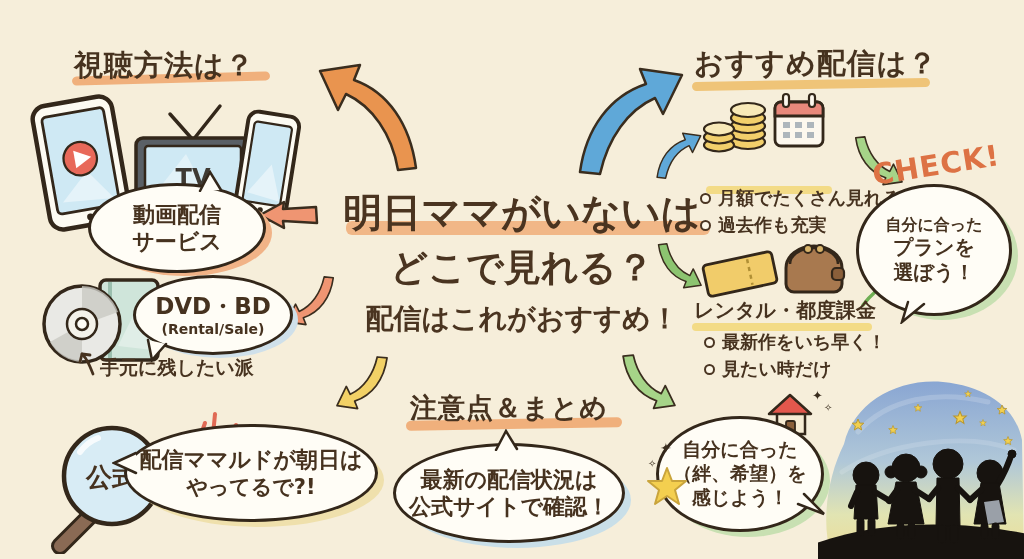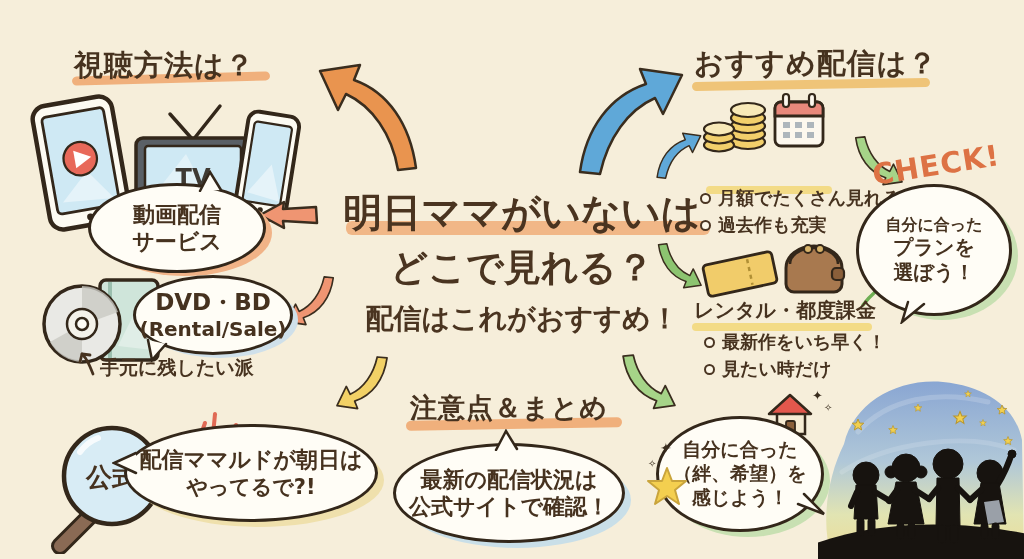--- a/index.html
+++ b/index.html
@@ -122,21 +122,21 @@
   </svg>
   <svg class="abs" style="left:40px;top:282px;width:84px;height:84px;" viewBox="0 0 84 84">
     <circle cx="42" cy="42" r="38" fill="#e9e9e5" stroke="#33271a" stroke-width="3.5"></circle>
     <path d="M42,4 A38,38 0 0 1 78,30 L56,38 A15,15 0 0 0 42,27 Z" fill="#c9c9c3" opacity="0.8"></path>
     <path d="M10,60 A38,38 0 0 0 42,80 L42,57 A15,15 0 0 1 28,50 Z" fill="#c9c9c3" opacity="0.8"></path>
     <circle cx="42" cy="42" r="15" fill="#f4f2ea" stroke="#33271a" stroke-width="2.5"></circle>
     <circle cx="42" cy="42" r="6" fill="#fdfcf6" stroke="#33271a" stroke-width="2.5"></circle>
   </svg>
   <div class="abs bubble" style="left:133px;top:275px;width:154px;height:74px;box-shadow:7px 5px 0 -2px #cfe0ea;">
     <div class="txt" style="font-size:23px;">DVD・BD</div>
-    <div class="txt" style="font-size:20px;font-weight:700;">(Rental/Sale)</div>
+    <div class="txt" style="font-size:14px;font-weight:700;">(Rental/Sale)</div>
   </div>
   <svg class="abs tail" style="left:142px;top:338px;width:26px;height:24px;" viewBox="0 0 26 24">
     <path d="M6,2 L10,22 L24,6" fill="#fffdf6" stroke="#33271a" stroke-width="2.5" stroke-linecap="round"></path>
   </svg>
   <svg class="abs" style="left:76px;top:350px;width:20px;height:26px;" viewBox="0 0 20 26">
     <path d="M17,24 C13,14 11,9 6,4" fill="none" stroke="#46321f" stroke-width="2.8" stroke-linecap="round"></path>
     <path d="M4,12 L6,4 L14,5" fill="none" stroke="#46321f" stroke-width="2.8" stroke-linecap="round" stroke-linejoin="round"></path>
   </svg>
   <div class="abs txt" style="left:100px;top:355px;font-size:19px;font-weight:700;">手元に残したい派</div>
 

